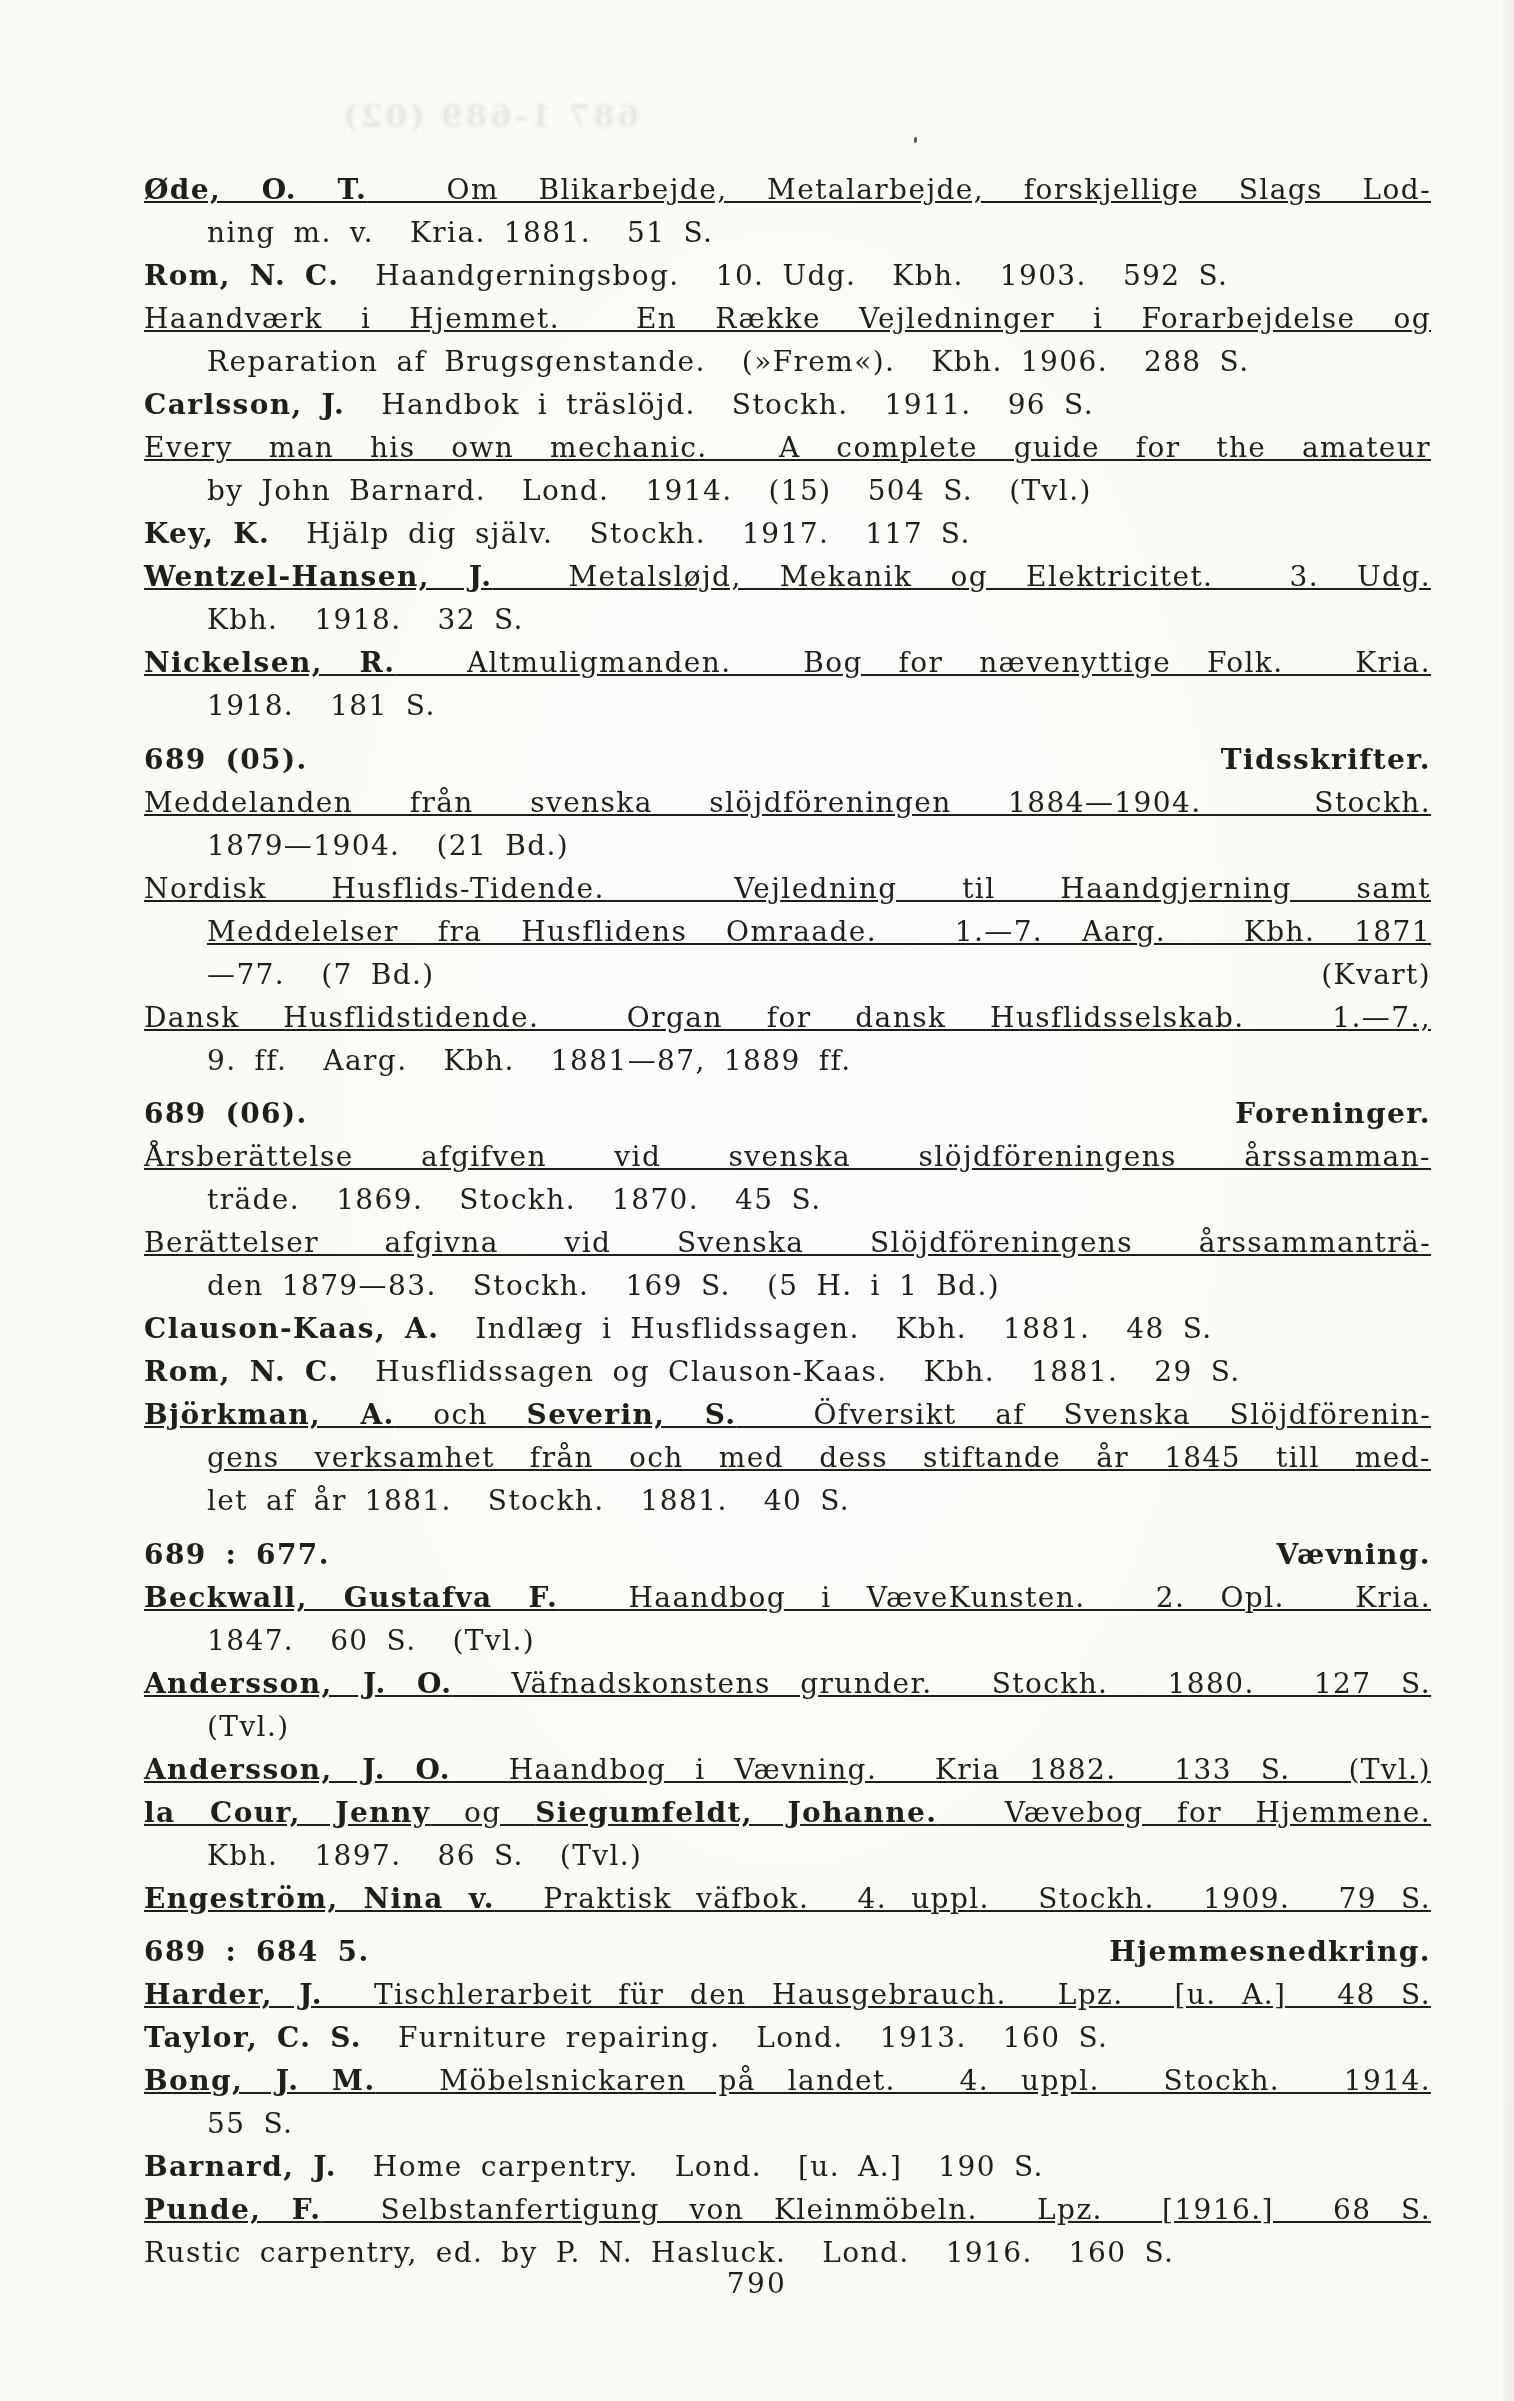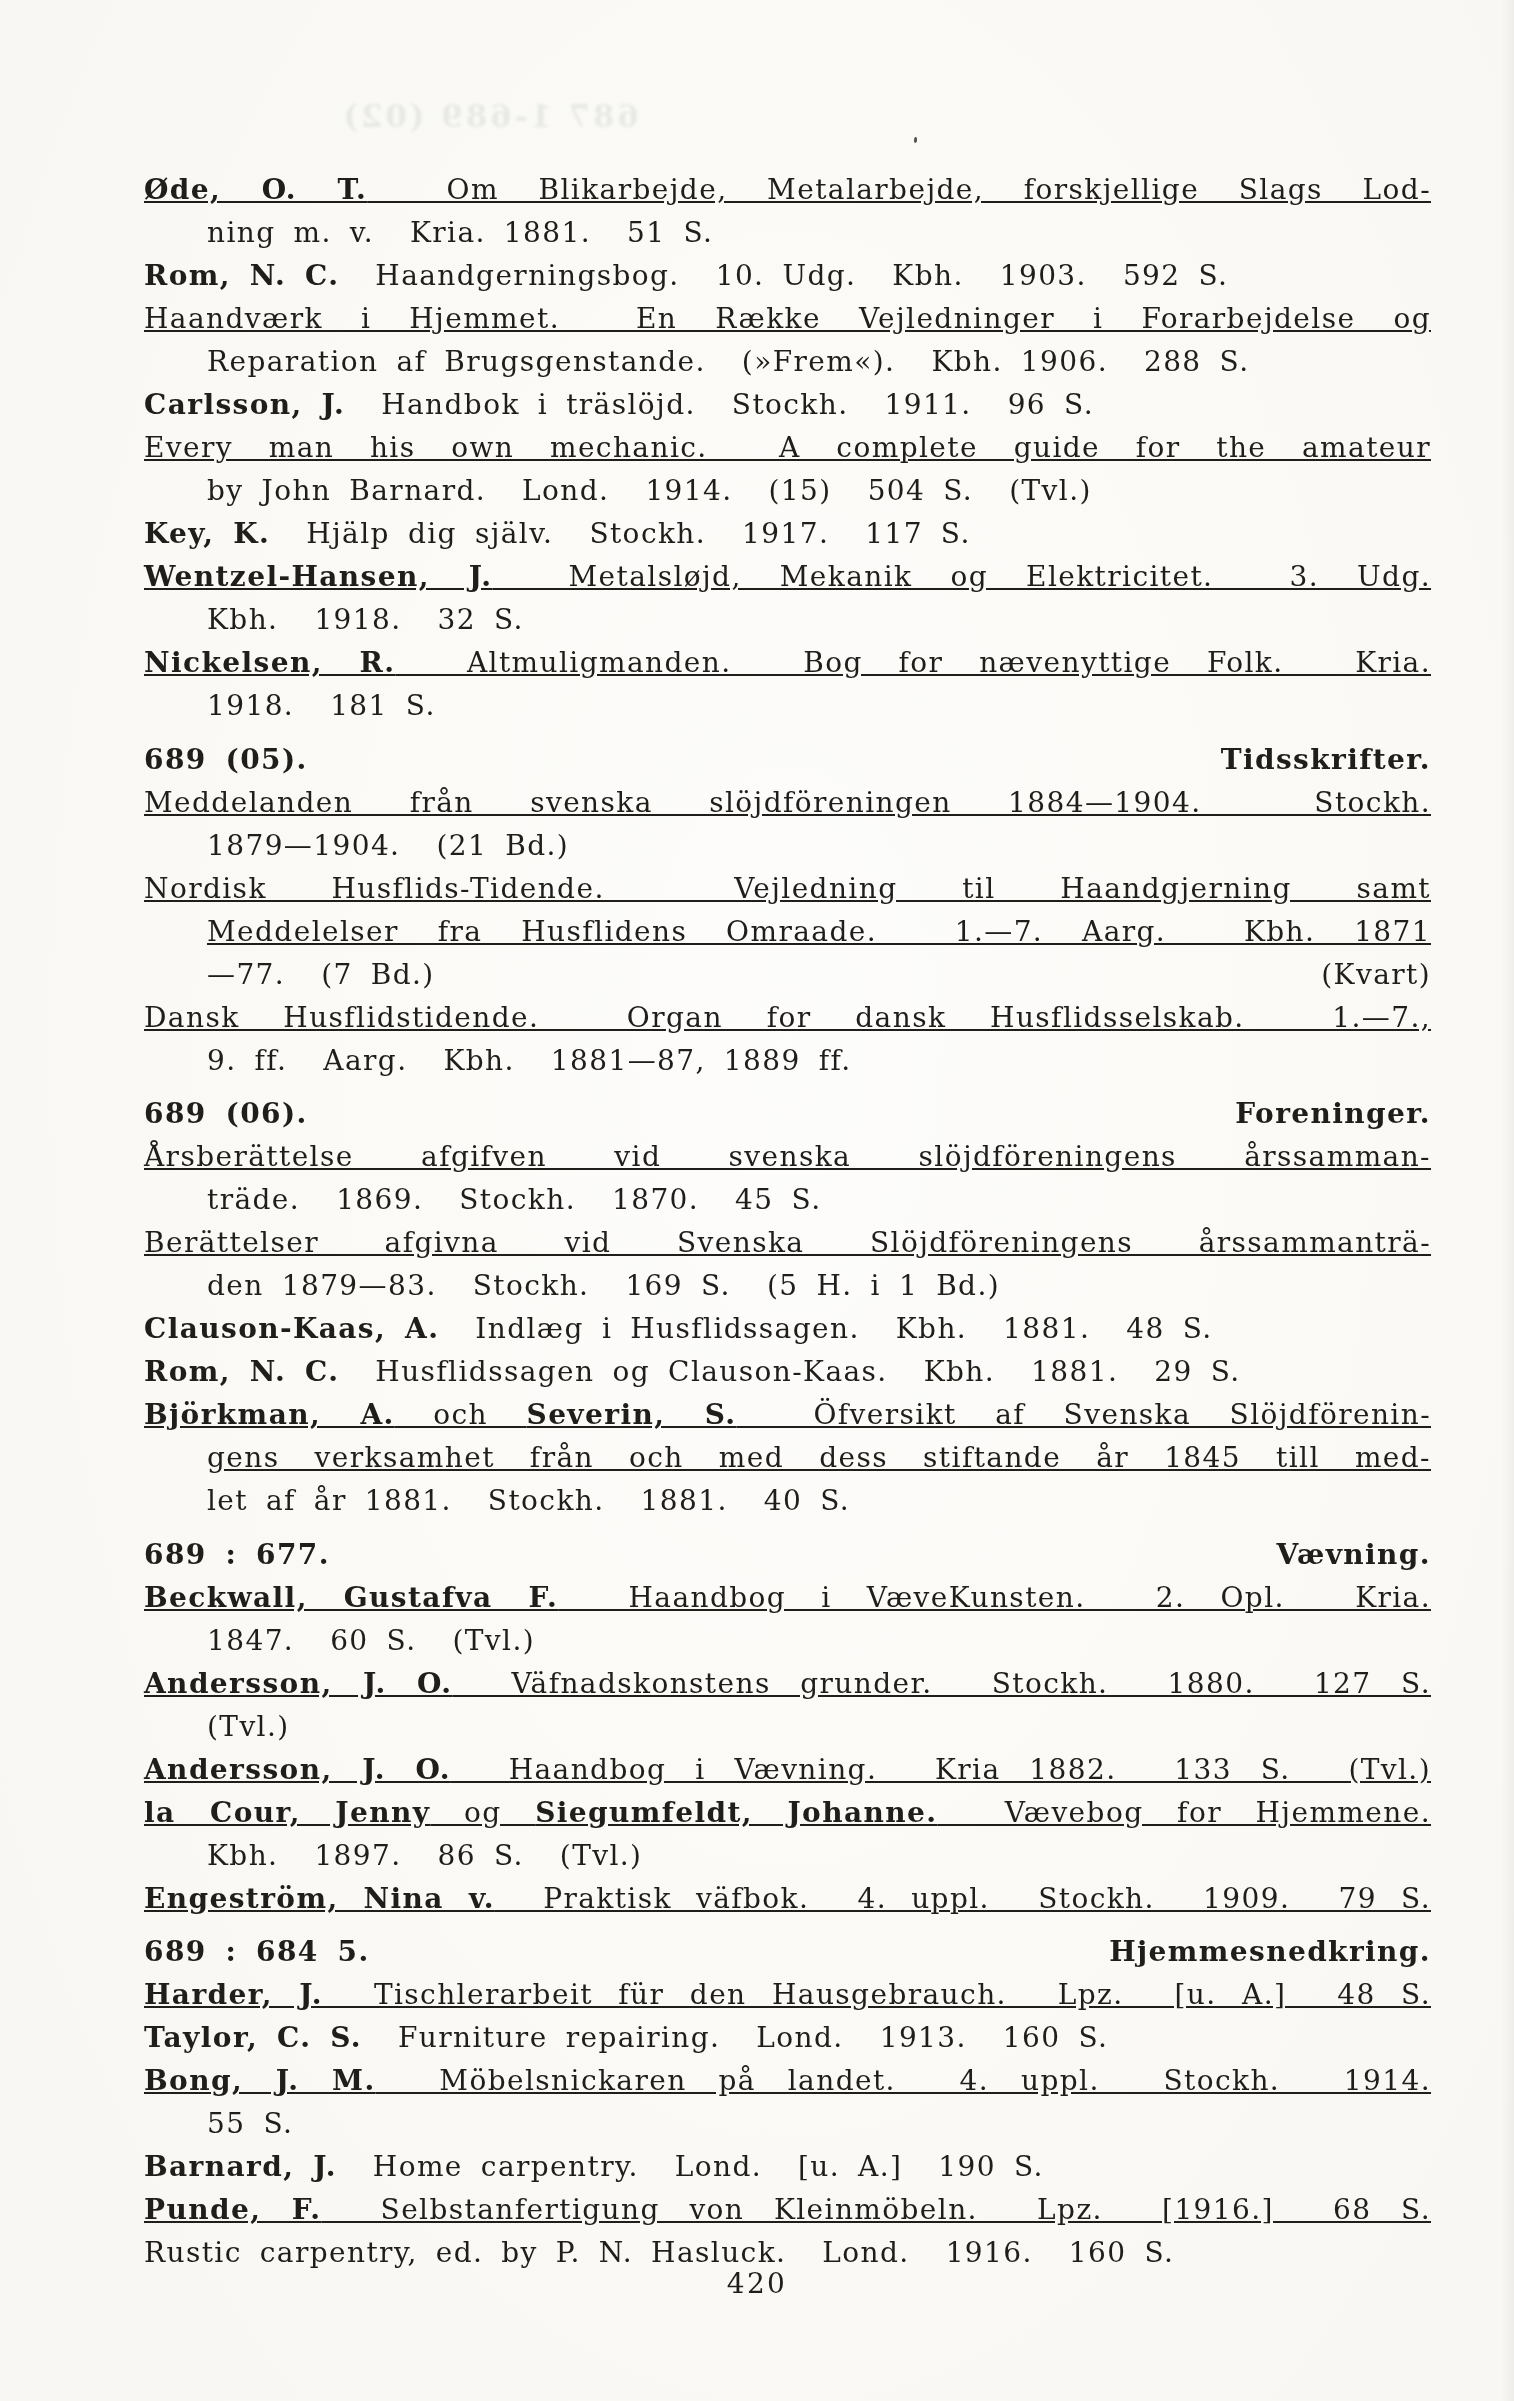--- a/index.html
+++ b/index.html
@@ -49,16 +49,16 @@
     text-align:center;font-size:28px;letter-spacing:2.4px;
   }
 </style>
 </head>
 <body style="--ink: #201e1b; --paper: #fbfaf6;">
 
 <div class="page">
   <div class="bleed">687 1-689 (02)</div>
   <div class="ink-speck"></div>
   <div class="text-block"><div class="line justify"><span class="left"><span class="b">Øde, O. T.</span><span class="r">  Om Blikarbejde, Metalarbejde, forskjellige Slags Lod-</span></span></div><div class="line cont"><span class="left"><span class="r">ning m. v.  Kria. 1881.  51 S.</span></span></div><div class="line"><span class="left"><span class="b">Rom, N. C.</span><span class="r">  Haandgerningsbog.  10. Udg.  Kbh.  1903.  592 S.</span></span></div><div class="line justify"><span class="left"><span class="r">Haandværk i Hjemmet.  En Række Vejledninger i Forarbejdelse og</span></span></div><div class="line cont"><span class="left"><span class="r">Reparation af Brugsgenstande.  (»Frem«).  Kbh. 1906.  288 S.</span></span></div><div class="line"><span class="left"><span class="b">Carlsson, J.</span><span class="r">  Handbok i träslöjd.  Stockh.  1911.  96 S.</span></span></div><div class="line justify"><span class="left"><span class="r">Every man his own mechanic.  A complete guide for the amateur</span></span></div><div class="line cont"><span class="left"><span class="r">by John Barnard.  Lond.  1914.  (15)  504 S.  (Tvl.)</span></span></div><div class="line"><span class="left"><span class="b">Key, K.</span><span class="r">  Hjälp dig själv.  Stockh.  1917.  117 S.</span></span></div><div class="line justify"><span class="left"><span class="b">Wentzel-Hansen, J.</span><span class="r">  Metalsløjd, Mekanik og Elektricitet.  3. Udg.</span></span></div><div class="line cont"><span class="left"><span class="r">Kbh.  1918.  32 S.</span></span></div><div class="line justify"><span class="left"><span class="b">Nickelsen, R.</span><span class="r">  Altmuligmanden.  Bog for nævenyttige Folk.  Kria.</span></span></div><div class="line cont"><span class="left"><span class="r">1918.  181 S.</span></span></div><div class="line heading split"><span class="left"><span class="b">689 (05).</span></span><span class="right">Tidsskrifter.</span></div><div class="line justify"><span class="left"><span class="r">Meddelanden från svenska slöjdföreningen 1884—1904.  Stockh.</span></span></div><div class="line cont"><span class="left"><span class="r">1879—1904.  (21 Bd.)</span></span></div><div class="line justify"><span class="left"><span class="r">Nordisk Husflids-Tidende.  Vejledning til Haandgjerning samt</span></span></div><div class="line cont justify"><span class="left"><span class="r">Meddelelser fra Husflidens Omraade.  1.—7. Aarg.  Kbh. 1871</span></span></div><div class="line cont split"><span class="left"><span class="r">—77.  (7 Bd.)</span></span><span class="right">(Kvart)</span></div><div class="line justify"><span class="left"><span class="r">Dansk Husflidstidende.  Organ for dansk Husflidsselskab.  1.—7.,</span></span></div><div class="line cont"><span class="left"><span class="r">9. ff.  Aarg.  Kbh.  1881—87, 1889 ff.</span></span></div><div class="line heading split"><span class="left"><span class="b">689 (06).</span></span><span class="right">Foreninger.</span></div><div class="line justify"><span class="left"><span class="r">Årsberättelse afgifven vid svenska slöjdföreningens årssamman-</span></span></div><div class="line cont"><span class="left"><span class="r">träde.  1869.  Stockh.  1870.  45 S.</span></span></div><div class="line justify"><span class="left"><span class="r">Berättelser afgivna vid Svenska Slöjdföreningens årssammanträ-</span></span></div><div class="line cont"><span class="left"><span class="r">den 1879—83.  Stockh.  169 S.  (5 H. i 1 Bd.)</span></span></div><div class="line"><span class="left"><span class="b">Clauson-Kaas, A.</span><span class="r">  Indlæg i Husflidssagen.  Kbh.  1881.  48 S.</span></span></div><div class="line"><span class="left"><span class="b">Rom, N. C.</span><span class="r">  Husflidssagen og Clauson-Kaas.  Kbh.  1881.  29 S.</span></span></div><div class="line justify"><span class="left"><span class="b">Björkman, A.</span><span class="r"> och </span><span class="b">Severin, S.</span><span class="r">  Öfversikt af Svenska Slöjdförenin-</span></span></div><div class="line cont justify"><span class="left"><span class="r">gens verksamhet från och med dess stiftande år 1845 till med-</span></span></div><div class="line cont"><span class="left"><span class="r">let af år 1881.  Stockh.  1881.  40 S.</span></span></div><div class="line heading split"><span class="left"><span class="b">689 : 677.</span></span><span class="right">Vævning.</span></div><div class="line justify"><span class="left"><span class="b">Beckwall, Gustafva F.</span><span class="r">  Haandbog i VæveKunsten.  2. Opl.  Kria.</span></span></div><div class="line cont"><span class="left"><span class="r">1847.  60 S.  (Tvl.)</span></span></div><div class="line justify"><span class="left"><span class="b">Andersson, J. O.</span><span class="r">  Väfnadskonstens grunder.  Stockh.  1880.  127 S.</span></span></div><div class="line cont"><span class="left"><span class="r">(Tvl.)</span></span></div><div class="line justify"><span class="left"><span class="b">Andersson, J. O.</span><span class="r">  Haandbog i Vævning.  Kria 1882.  133 S.  (Tvl.)</span></span></div><div class="line justify"><span class="left"><span class="b">la Cour, Jenny</span><span class="r"> og </span><span class="b">Siegumfeldt, Johanne.</span><span class="r">  Vævebog for Hjemmene.</span></span></div><div class="line cont"><span class="left"><span class="r">Kbh.  1897.  86 S.  (Tvl.)</span></span></div><div class="line justify"><span class="left"><span class="b">Engeström, Nina v.</span><span class="r">  Praktisk väfbok.  4. uppl.  Stockh.  1909.  79 S.</span></span></div><div class="line heading split"><span class="left"><span class="b">689 : 684 5.</span></span><span class="right">Hjemmesnedkring.</span></div><div class="line justify"><span class="left"><span class="b">Harder, J.</span><span class="r">  Tischlerarbeit für den Hausgebrauch.  Lpz.  [u. A.]  48 S.</span></span></div><div class="line"><span class="left"><span class="b">Taylor, C. S.</span><span class="r">  Furniture repairing.  Lond.  1913.  160 S.</span></span></div><div class="line justify"><span class="left"><span class="b">Bong, J. M.</span><span class="r">  Möbelsnickaren på landet.  4. uppl.  Stockh.  1914.</span></span></div><div class="line cont"><span class="left"><span class="r">55 S.</span></span></div><div class="line"><span class="left"><span class="b">Barnard, J.</span><span class="r">  Home carpentry.  Lond.  [u. A.]  190 S.</span></span></div><div class="line justify"><span class="left"><span class="b">Punde, F.</span><span class="r">  Selbstanfertigung von Kleinmöbeln.  Lpz.  [1916.]  68 S.</span></span></div><div class="line"><span class="left"><span class="r">Rustic carpentry, ed. by P. N. Hasluck.  Lond.  1916.  160 S.</span></span></div></div>
-  <div class="page-number">420</div>
+  <div class="page-number">790</div>
   <div class="edge-shadow"></div>
 </div>
 
 
 </body></html>

